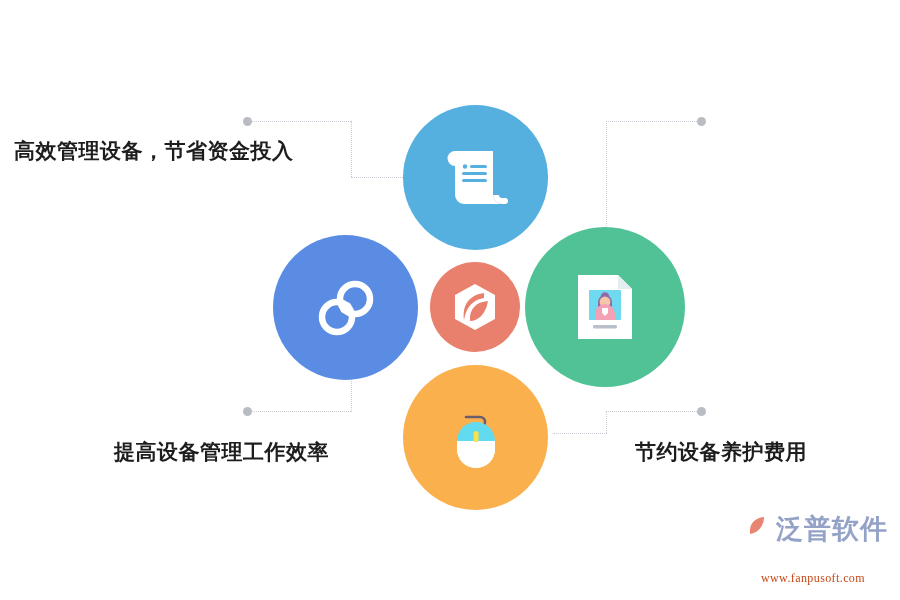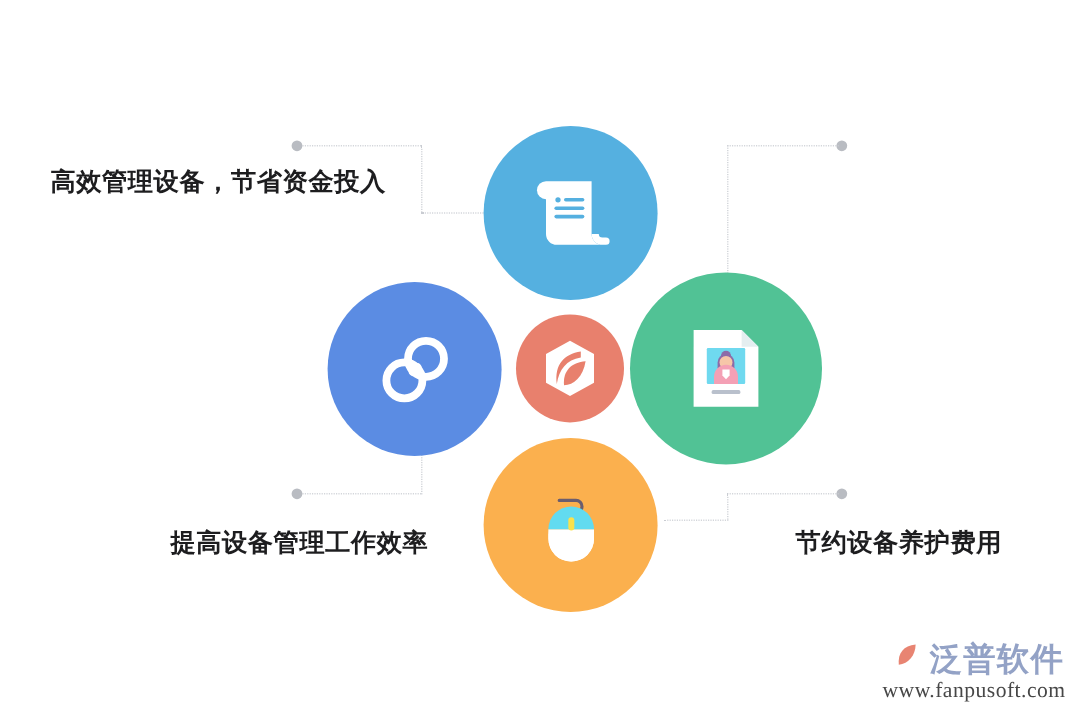--- a/index.html
+++ b/index.html
@@ -29,36 +29,36 @@
 
   
   .label{
     position:absolute;
     font-size:21px;
     font-weight:700;
     color:#1d1d1f;
     letter-spacing:.5px;
     white-space:nowrap;
     font-family:"Liberation Sans","DejaVu Sans",sans-serif;
-    margin-left:28px;
   }
 
   
   #watermark{
     position:absolute;right:12px;bottom:14px;
     display:flex;flex-direction:column;align-items:center;
     opacity:.96;
+    gap:26px;
   }
   #wm-row{display:flex;align-items:center;gap:4px;}
   #wm-name{
     font-size:27px;font-weight:700;color:#8f9fc4;letter-spacing:1px;
     font-family:"Liberation Sans","DejaVu Sans",sans-serif;
   }
   #wm-url{
-    font-size:18px;color:#404040;letter-spacing:.4px;margin-top:-2px;
+    font-size:12px;color:#c2410c;letter-spacing:.4px;margin-top:-2px;
     font-family:"Liberation Serif","DejaVu Serif",serif;
   }
 </style>
 </head>
 <body>
 
 <div id="stage">
 
   <div class="conn">
     <div class="dot" style="left:243px;top:117px;"></div>

